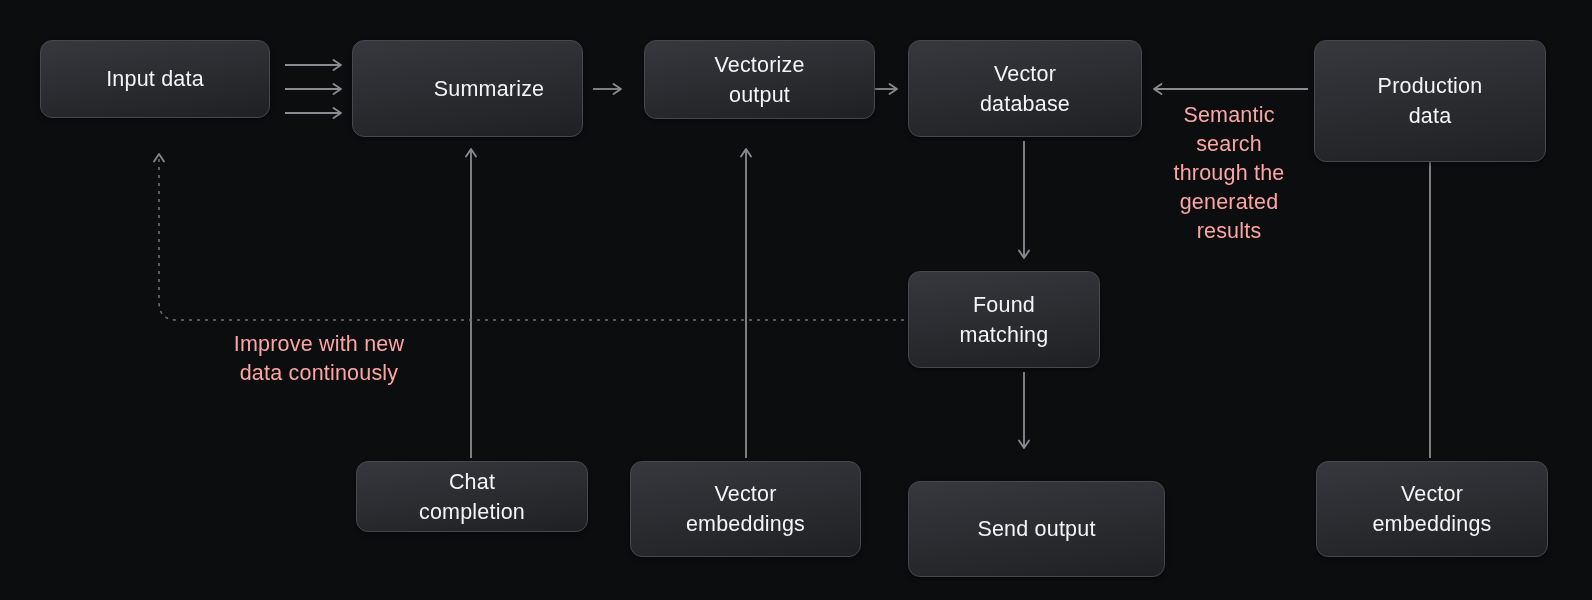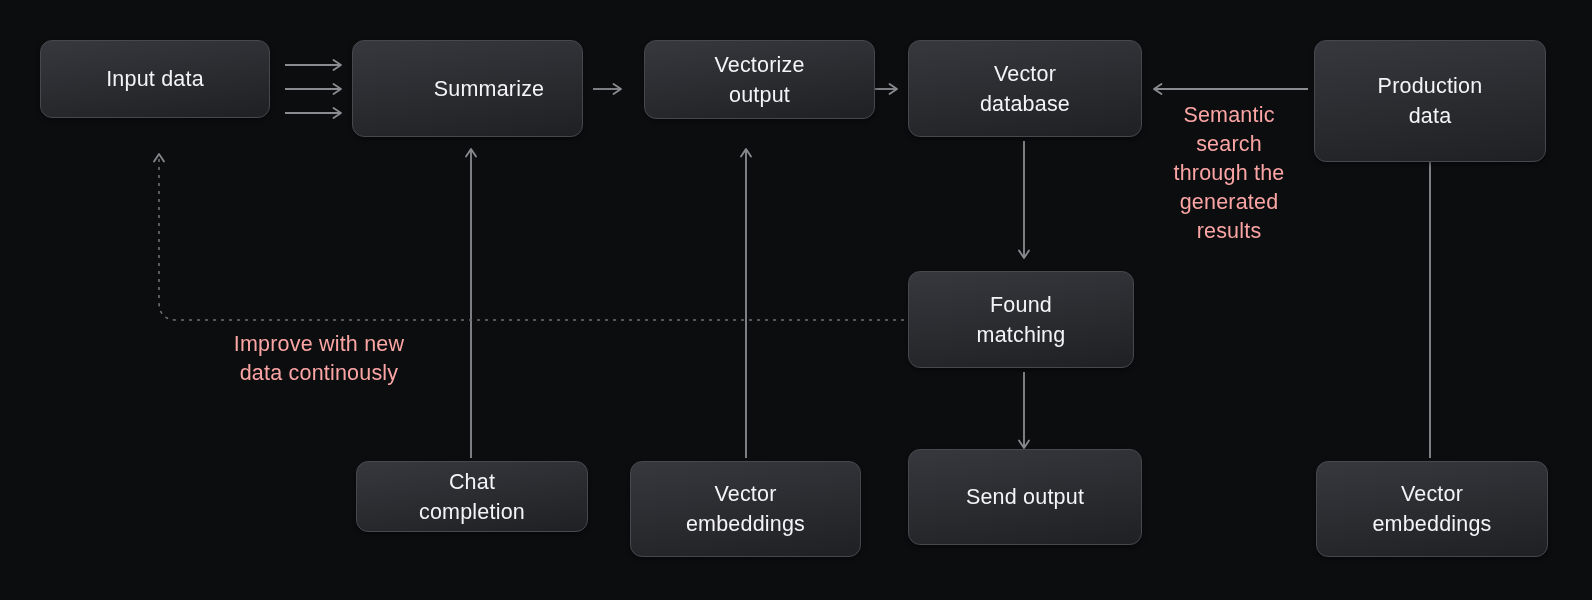--- a/index.html
+++ b/index.html
@@ -48,24 +48,24 @@
     line-height: 29px;
     text-align: center;
     letter-spacing: 0.2px;
   }
   
   #node-input-data            { left: 40px;   top: 40px;  width: 230px; height: 78px; }
   #node-summarize             { left: 352px;  top: 40px;  width: 231px; height: 97px; padding-left: 43px; }
   #node-vectorize-output      { left: 632px;  top: 40px;  width: 231px; height: 79px; margin-left: 12px; }
   #node-vector-database       { left: 908px;  top: 40px;  width: 234px; height: 97px; }
   #node-production-data       { left: 1314px; top: 40px;  width: 232px; height: 122px; }
-  #node-found-matching        { left: 908px;  top: 271px; width: 226px; height: 97px; }
+  #node-found-matching        { left: 908px;  top: 271px; width: 192px; height: 97px; }
   #node-chat-completion       { left: 356px;  top: 461px; width: 232px; height: 71px; }
   #node-vector-embeddings-left  { left: 630px;  top: 461px; width: 231px; height: 96px; }
-  #node-send-output           { left: 908px;  top: 449px; width: 234px; height: 96px; }
+  #node-send-output           { left: 908px;  top: 481px; width: 257px; height: 96px; }
   #node-vector-embeddings-right { left: 1316px; top: 461px; width: 232px; height: 96px; }
   
   #annotation-semantic-search { left: 1158px; top: 101px; width: 142px; }
   #annotation-improve         { left: 226px;  top: 330px; width: 186px; }
 </style>
 </head>
 <body>
 
 <div class="canvas">
 

